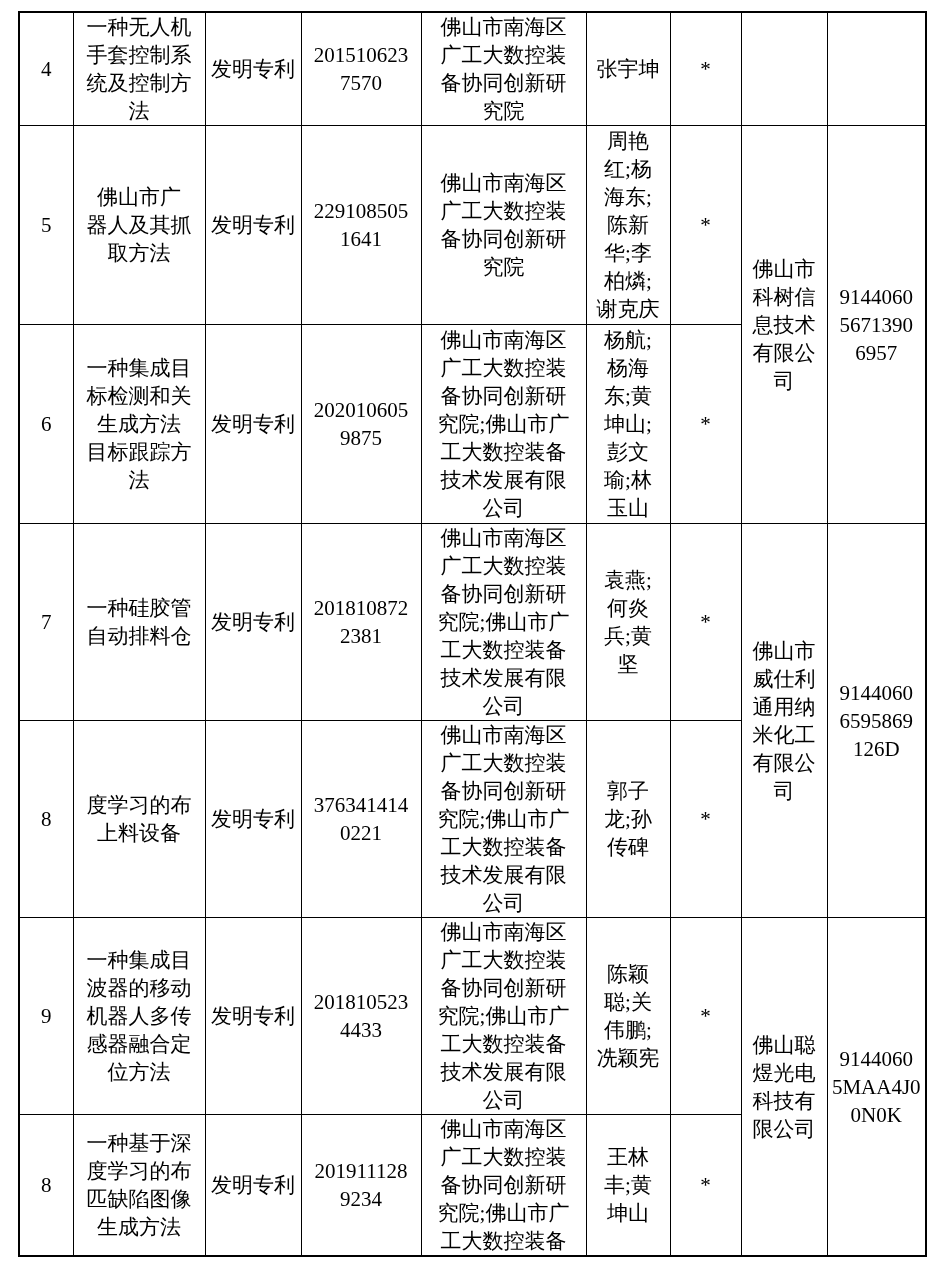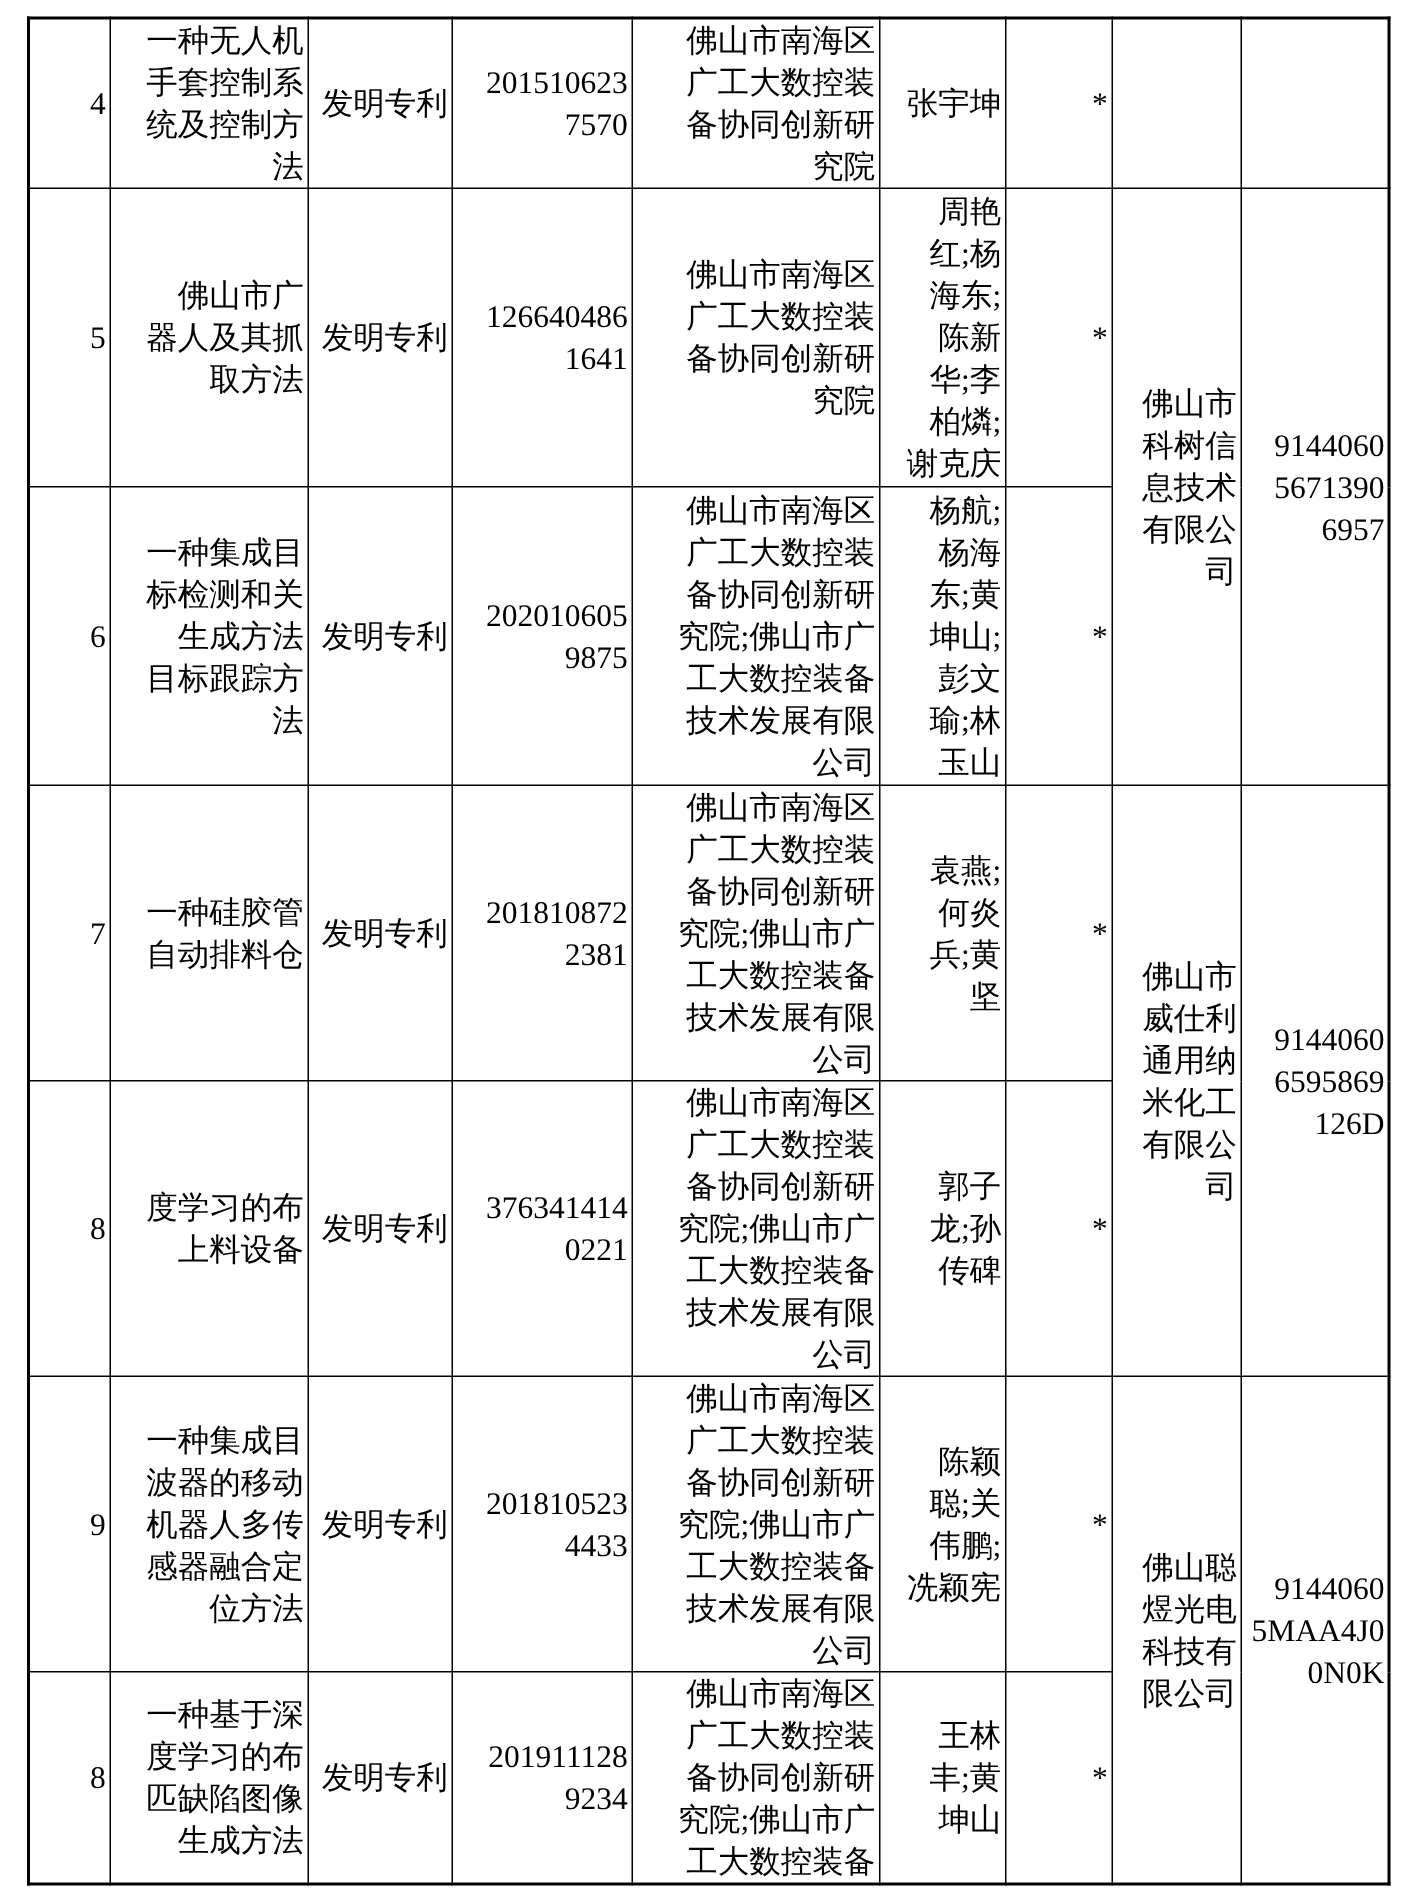--- a/index.html
+++ b/index.html
@@ -19,21 +19,21 @@
   table.patent-table {
     position: absolute;
     left: 18px;
     top: 11px;
     border-collapse: collapse;
     table-layout: fixed;
     border: 2px solid #000;
   }
   table.patent-table td {
     border: 1px solid #000;
-    text-align: right;
+    text-align: center;
     vertical-align: middle;
     font-size: 21px;
     line-height: 28px;
     white-space: pre-line;
     padding: 0 2px;
     overflow: hidden;
   }
   
   col.c-num   { width: 54px; }
   col.c-name  { width: 132px; }
@@ -89,21 +89,21 @@
       <td></td>
       <td></td>
     </tr>
 
     <tr class="r1">
       <td>5</td>
       <td>佛山市广
 器人及其抓
 取方法</td>
       <td>发明专利</td>
-      <td>126640486
+      <td>229108505
 1641</td>
       <td>佛山市南海区
 广工大数控装
 备协同创新研
 究院</td>
       <td>周艳
 红;杨
 海东;
 陈新
 华;李

